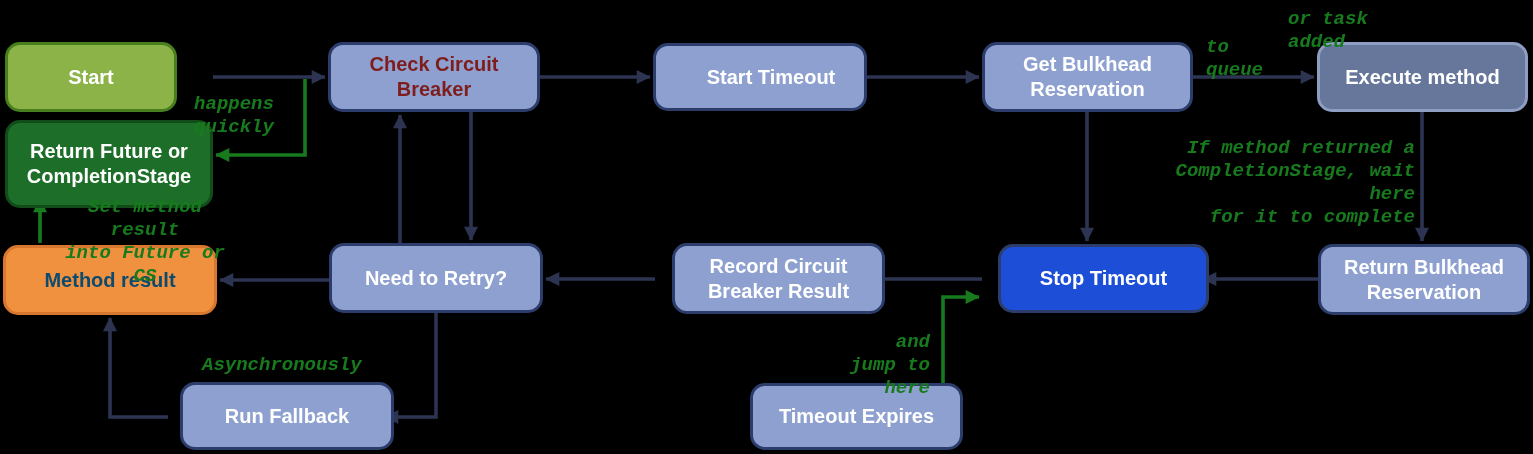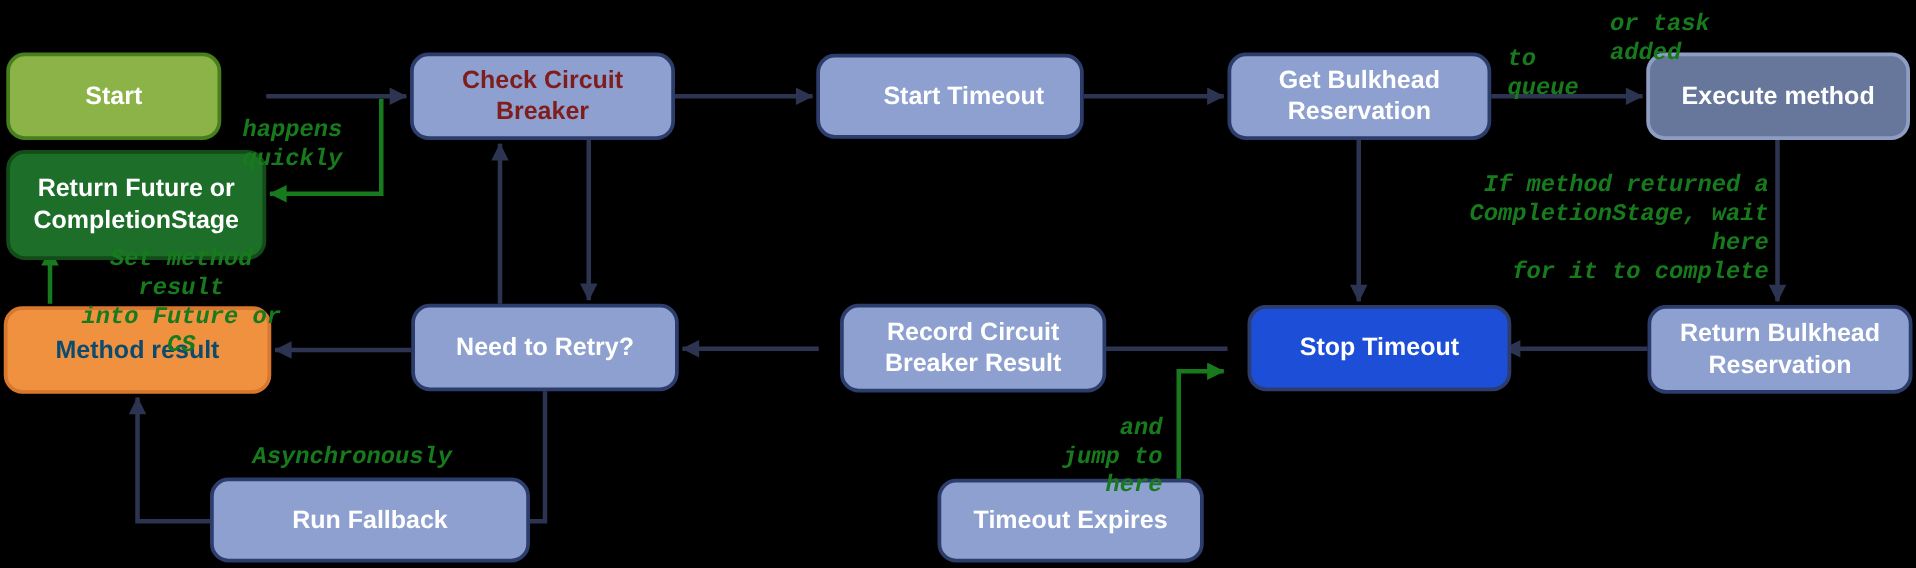--- a/index.html
+++ b/index.html
@@ -64,21 +64,21 @@
       </div>
       <div class="node" style="left: 3px; top: 245px; width: 214px; height: 70px; background: rgb(240, 145, 64); border-color: rgb(216, 120, 46);">
         <span class="node-label" style="color: #0c4a6e;">Method result</span>
       </div>
       <div class="node" style="left: 328px; top: 42px; width: 212px; height: 70px; background: rgb(141, 160, 208); border-color: rgb(45, 61, 107);">
         <span class="node-label" style="color: #7f1d1d;">Check Circuit Breaker</span>
       </div>
       <div class="node" style="left: 329px; top: 243px; width: 214px; height: 70px; background: rgb(141, 160, 208); border-color: rgb(45, 61, 107);">
         <span class="node-label" style="color: rgb(255, 255, 255);">Need to Retry?</span>
       </div>
-      <div class="node" style="left: 168px; top: 382px; width: 256px; height: 68px; background: rgb(141, 160, 208); border-color: rgb(45, 61, 107);">
+      <div class="node" style="left: 180px; top: 382px; width: 214px; height: 68px; background: rgb(141, 160, 208); border-color: rgb(45, 61, 107);">
         <span class="node-label" style="color: rgb(255, 255, 255);">Run Fallback</span>
       </div>
       <div class="node" style="left: 653px; top: 43px; width: 214px; height: 68px; background: rgb(141, 160, 208); border-color: rgb(45, 61, 107); padding-left: 28px;">
         <span class="node-label" style="color: rgb(255, 255, 255);">Start Timeout</span>
       </div>
       <div class="node" style="left: 655px; top: 243px; width: 213px; height: 71px; background: rgb(141, 160, 208); border-color: rgb(45, 61, 107); margin-left: 17px;">
         <span class="node-label" style="color: rgb(255, 255, 255);">Record Circuit Breaker Result</span>
       </div>
       <div class="node" style="left: 750px; top: 383px; width: 213px; height: 67px; background: rgb(141, 160, 208); border-color: rgb(45, 61, 107);">
         <span class="node-label" style="color: rgb(255, 255, 255);">Timeout Expires</span>

